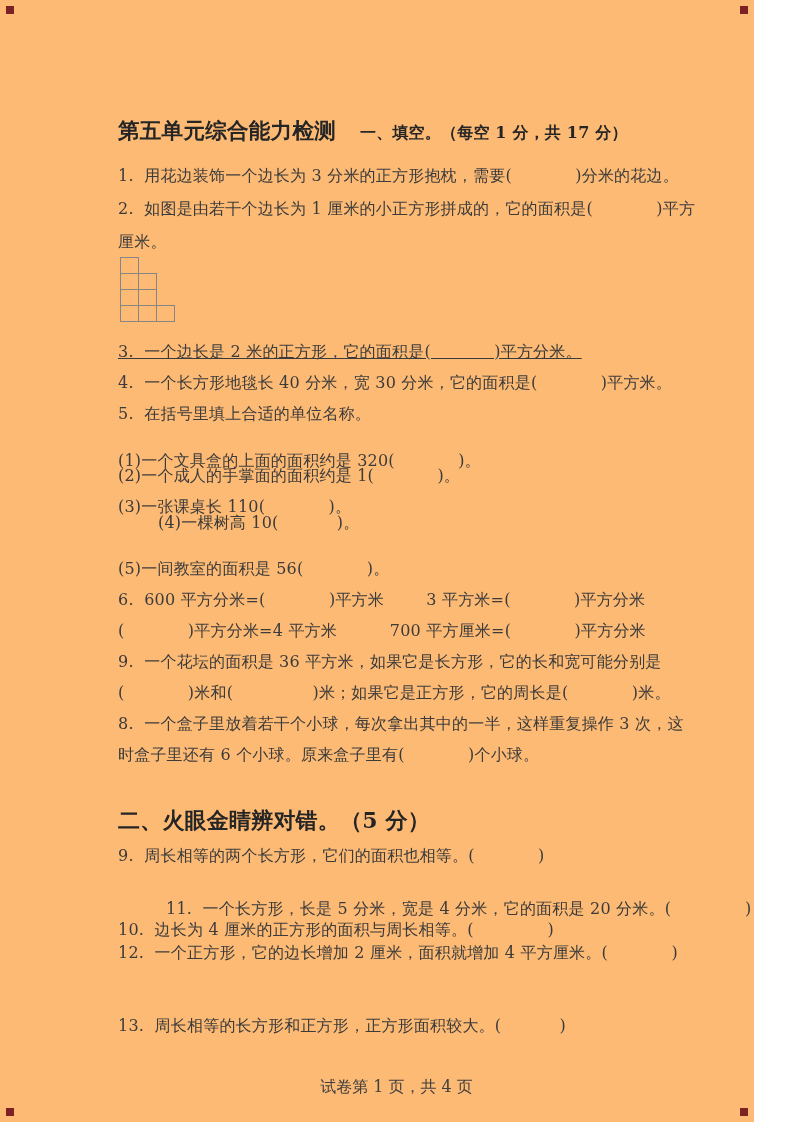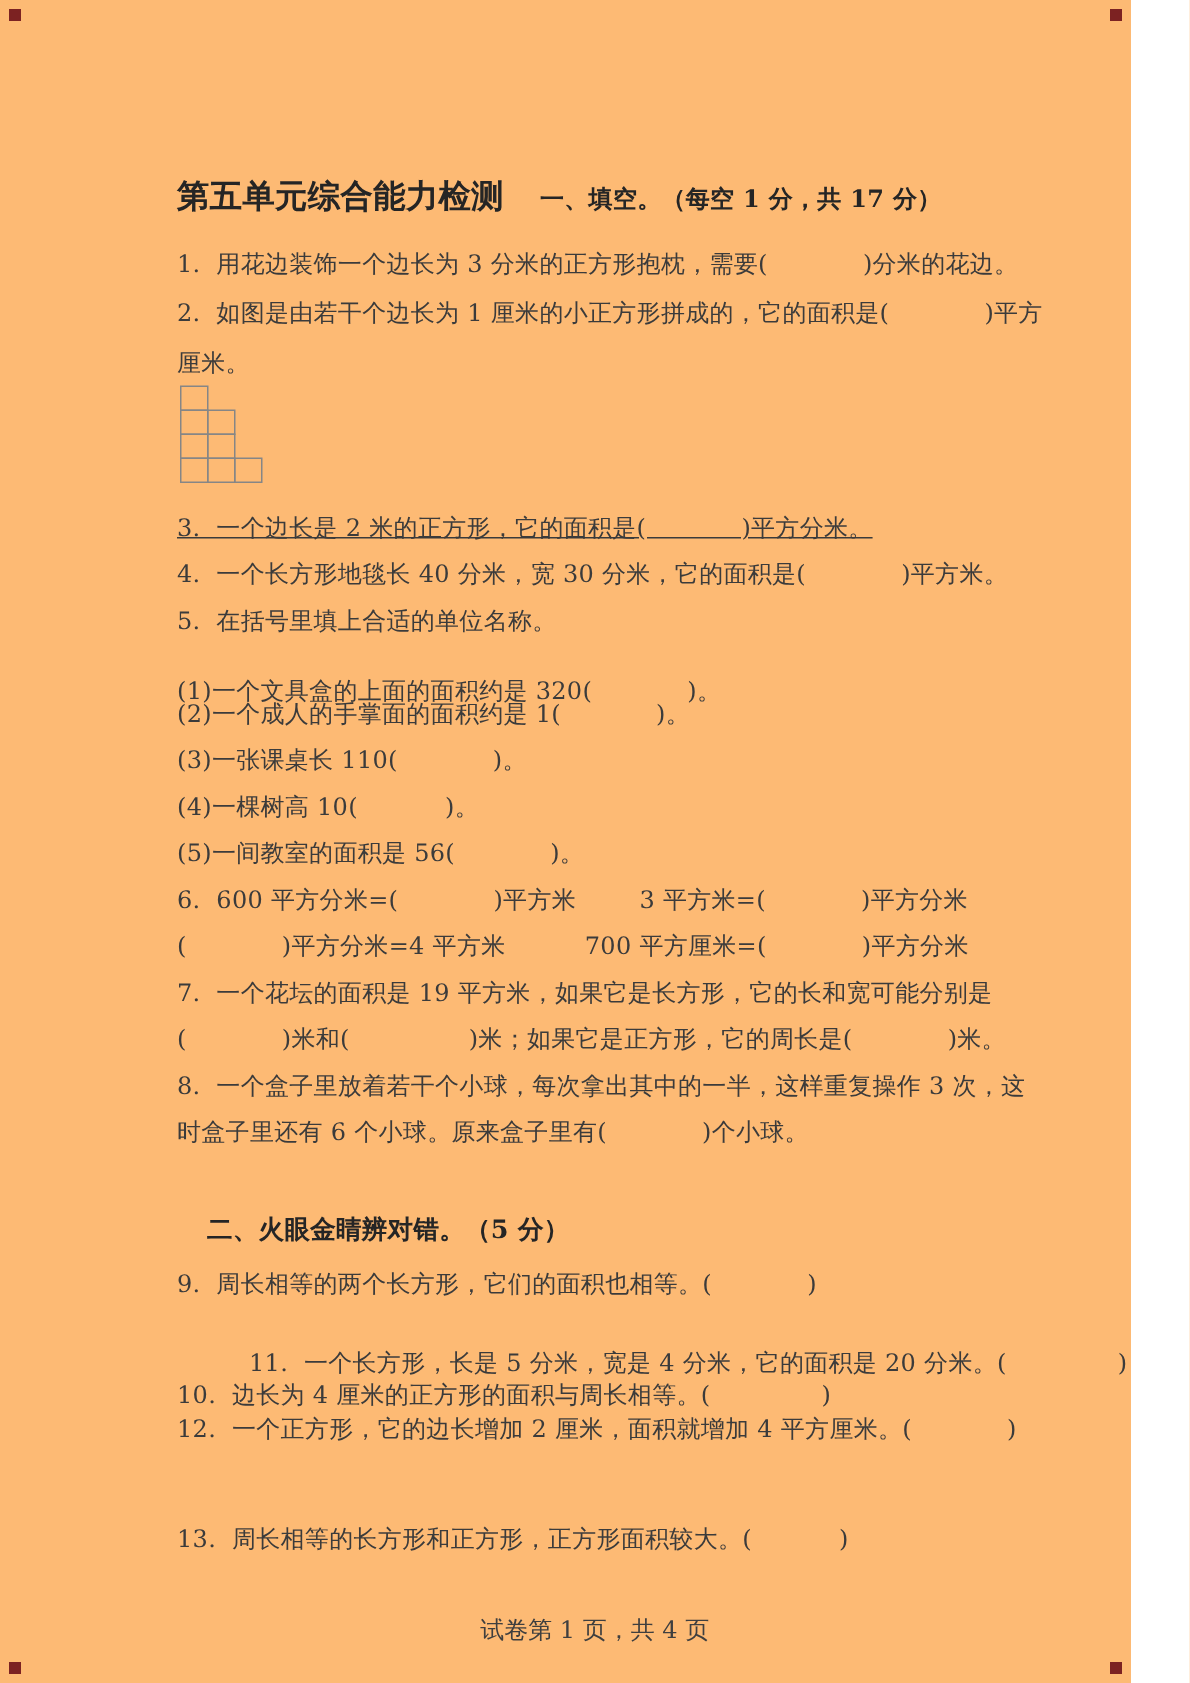--- a/index.html
+++ b/index.html
@@ -16,21 +16,21 @@
     display:flex;align-items:baseline;
     font-weight:bold;color:#252525;white-space:pre;
   }
   .title-main{font-size:21.5px;letter-spacing:0.3px;}
   .title-sub{font-size:16px;letter-spacing:0.2px;padding-left:24px;}
   .line{
     position:absolute;left:118px;
     font-size:16px;line-height:21px;height:21px;
     white-space:pre;letter-spacing:0.2px;
   }
-  .line.bold{font-weight:bold;color:#252525;font-size:17px;margin-left:20px;}
+  .line.bold{font-weight:bold;color:#252525;font-size:22px;}
   .figure{position:absolute;}
   .figure .cell{
     position:absolute;box-sizing:border-box;
     border:1px solid #868686;background:transparent;
   }
   .corner{position:absolute;width:8px;height:8px;}
   .corner.tl{left:6px;top:6px;}
   .corner.tr{right:6px;top:6px;}
   .corner.bl{left:6px;bottom:6px;}
   .corner.br{right:6px;bottom:6px;}
@@ -57,25 +57,25 @@
   <div id="lines-container">
       <div class="line" style="top: 165px;">1.  用花边装饰一个边长为 3 分米的正方形抱枕，需要(            )分米的花边。</div>
       <div class="line" style="top: 198px;">2.  如图是由若干个边长为 1 厘米的小正方形拼成的，它的面积是(            )平方</div>
       <div class="line" style="top: 231px;">厘米。</div>
       <div class="line" style="top: 341px; text-decoration: underline;">3.  一个边长是 2 米的正方形，它的面积是(            )平方分米。</div>
       <div class="line" style="top: 372px;">4.  一个长方形地毯长 40 分米，宽 30 分米，它的面积是(            )平方米。</div>
       <div class="line" style="top: 403px;">5.  在括号里填上合适的单位名称。</div>
       <div class="line" style="top: 413px; margin-top: 37px;">(1)一个文具盒的上面的面积约是 320(            )。</div>
       <div class="line" style="top: 465px;">(2)一个成人的手掌面的面积约是 1(            )。</div>
       <div class="line" style="top: 496px;">(3)一张课桌长 110(            )。</div>
-      <div class="line" style="top: 527px;">(4)一棵树高 10(           )。</div>
+      <div class="line" style="top: 512px; margin-left: 40px;">(4)一棵树高 10(           )。</div>
       <div class="line" style="top: 558px;">(5)一间教室的面积是 56(            )。</div>
       <div class="line" style="top: 589px;">6.  600 平方分米=(            )平方米        3 平方米=(            )平方分米</div>
       <div class="line" style="top: 620px;">(            )平方分米=4 平方米          700 平方厘米=(            )平方分米</div>
-      <div class="line" style="top: 651px;">7.  一个花坛的面积是 19 平方米，如果它是长方形，它的长和宽可能分别是</div>
+      <div class="line" style="top: 651px;">9.  一个花坛的面积是 36 平方米，如果它是长方形，它的长和宽可能分别是</div>
       <div class="line" style="top: 682px;">(            )米和(               )米；如果它是正方形，它的周长是(            )米。</div>
       <div class="line" style="top: 713px;">8.  一个盒子里放着若干个小球，每次拿出其中的一半，这样重复操作 3 次，这</div>
       <div class="line" style="top: 744px;">时盒子里还有 6 个小球。原来盒子里有(            )个小球。</div>
       <div class="line bold" style="top: 810px;">二、火眼金睛辨对错。（5 分）</div>
       <div class="line" style="top: 845px;">9.  周长相等的两个长方形，它们的面积也相等。(            )</div>
       <div class="line" style="top: 877px; margin-top: 42px;">10.  边长为 4 厘米的正方形的面积与周长相等。(              )</div>
       <div class="line" style="top: 898px; margin-left: 48px;">11.  一个长方形，长是 5 分米，宽是 4 分米，它的面积是 20 分米。(              )</div>
       <div class="line" style="top: 942px;">12.  一个正方形，它的边长增加 2 厘米，面积就增加 4 平方厘米。(            )</div>
       <div class="line" style="top: 1015px;">13.  周长相等的长方形和正方形，正方形面积较大。(           )</div>
     </div>

